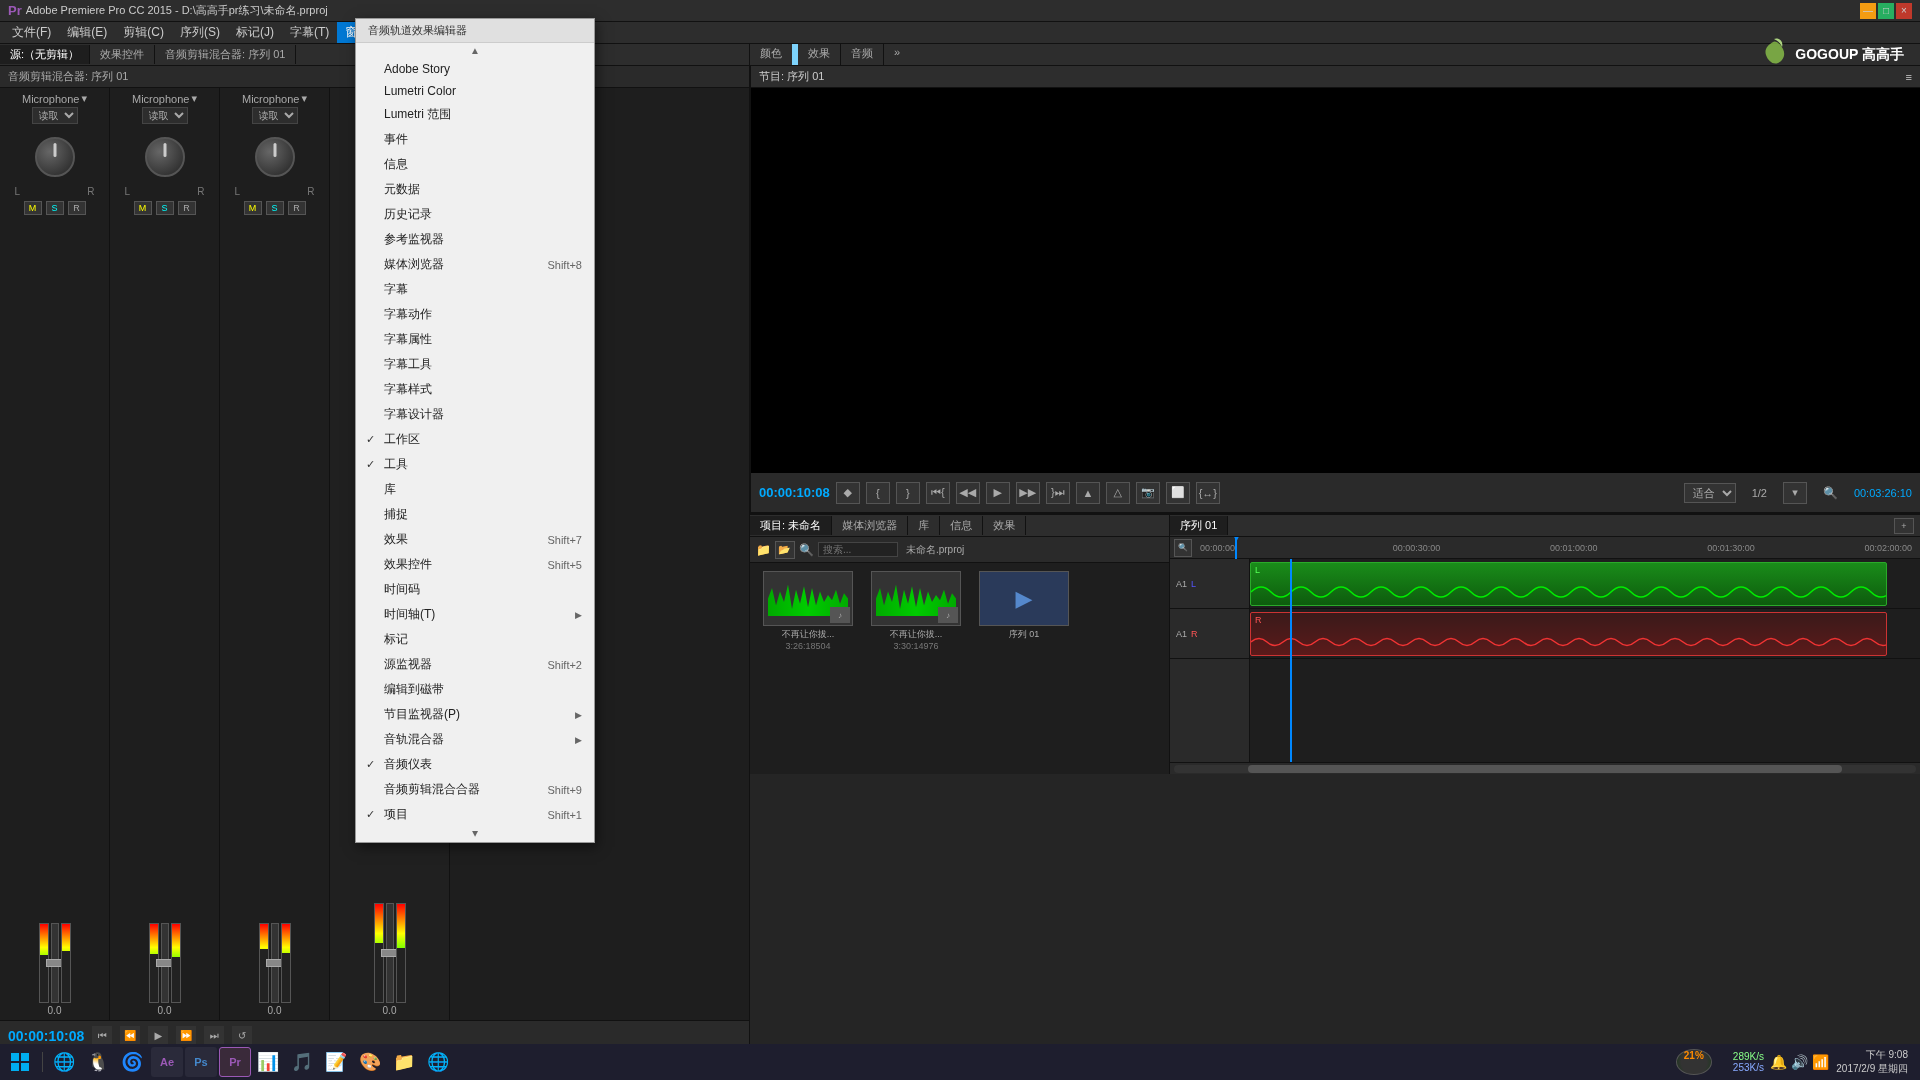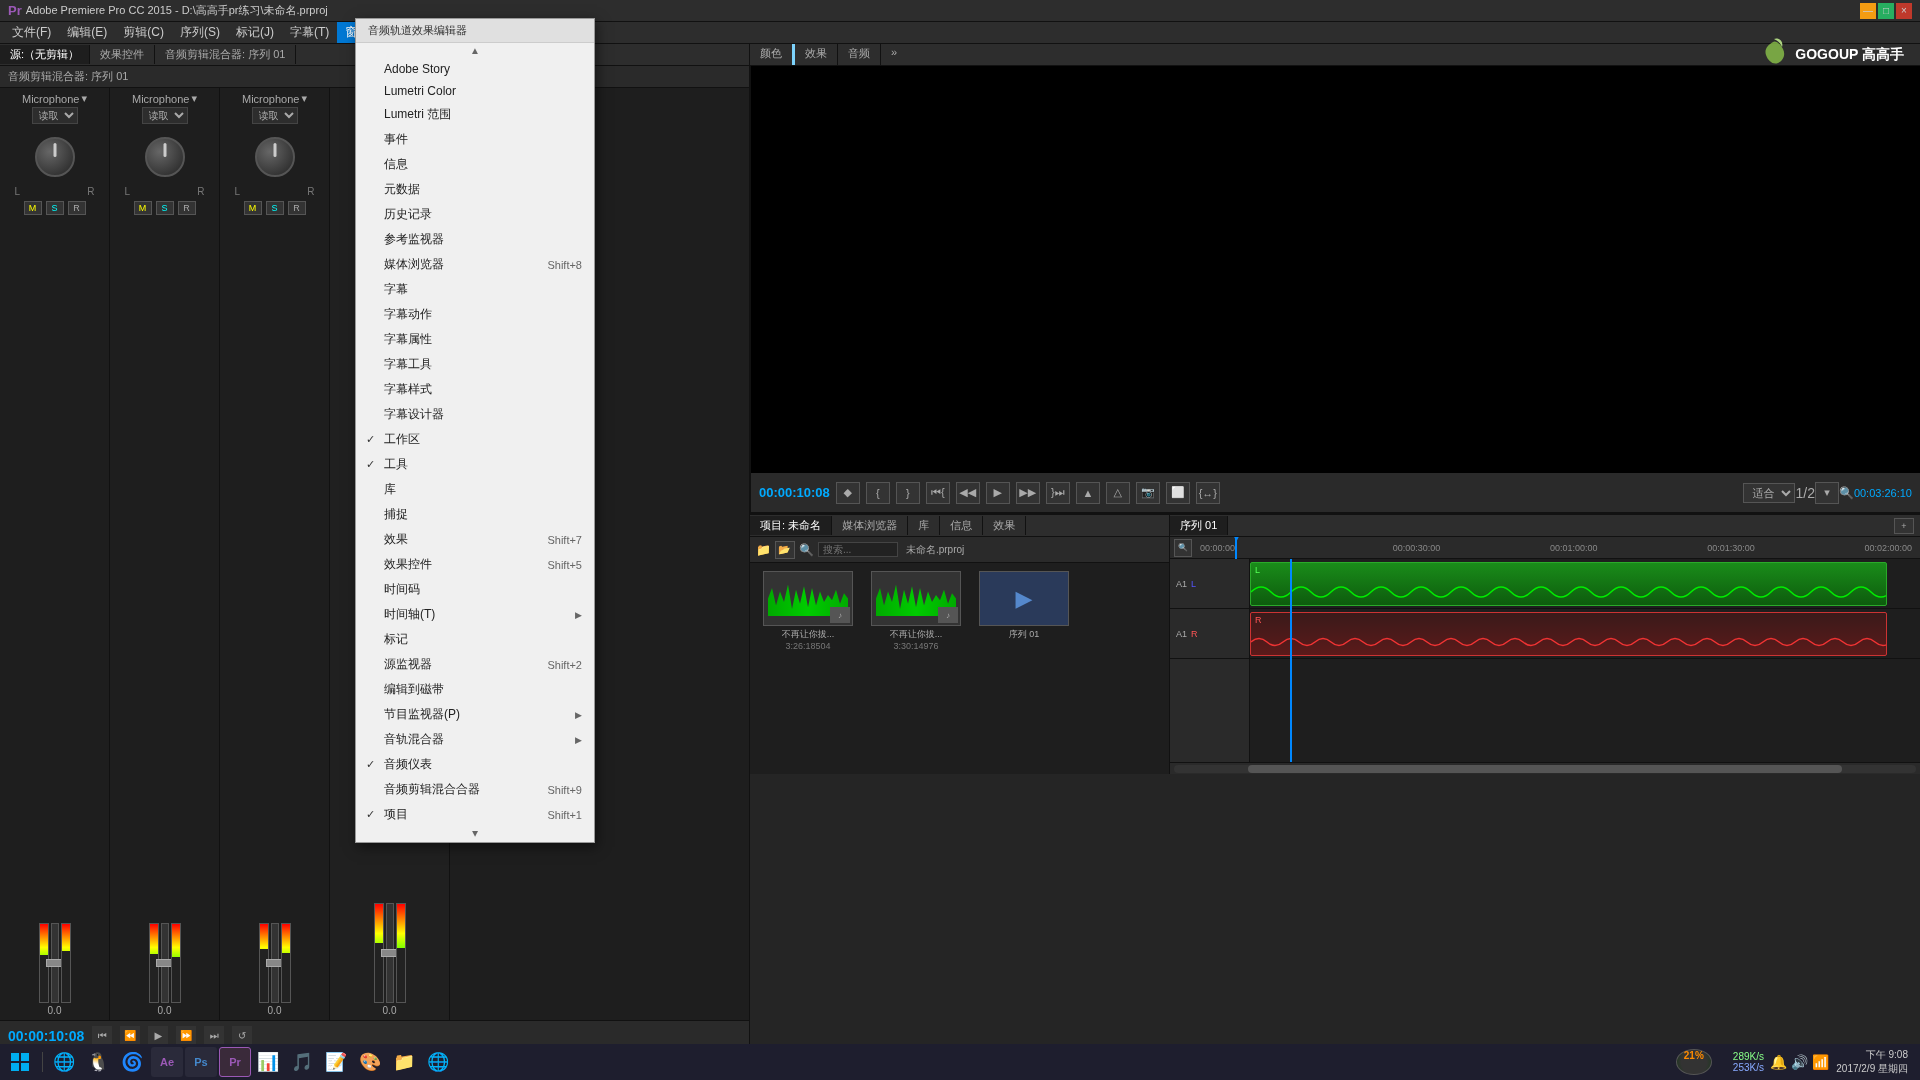--- a/index.html
+++ b/index.html
@@ -874,59 +874,63 @@
       <button class="transport-btn">⏭</button>
       <button class="transport-btn">↺</button>
     </div>
   </div>
 
   <div id="right-panel">
 
     <div id="monitor-area" style="height:470px;display:flex;flex-direction:column;border-bottom:1px solid #111;">
 
       <div style="display:flex;height:22px;background:#2d2d2d;border-bottom:1px solid #111;">
-        <div style="padding:2px 10px;color:#aaa;font-size:11px;border-right:3px solid #7dd3fc;cursor:pointer;">颜色</div>
+        <div style="padding:2px 10px;color:#aaa;font-size:11px;border-right:6px solid #7dd3fc;cursor:pointer;">颜色</div>
         <div style="padding:2px 10px;color:#aaa;font-size:11px;border-right:1px solid #111;cursor:pointer;">效果</div>
         <div style="padding:2px 10px;color:#aaa;font-size:11px;border-right:1px solid #111;cursor:pointer;">音频</div>
         <div style="padding:2px 10px;color:#aaa;font-size:11px;cursor:pointer;">»</div>
 
         <div style="margin-left:auto;display:flex;align-items:center;padding-right:16px;">
           <svg width="35" height="35" viewBox="0 0 35 35">
             <path d="M17 5 C12 8, 8 12, 10 18 C12 24, 17 28, 22 26 C27 24, 30 18, 27 12 C24 6, 19 3, 17 5Z" fill="#8bc34a" opacity="0.8"></path>
             <path d="M18 2 C22 0, 28 4, 26 10 C24 5, 20 3, 18 2Z" fill="#aed581"></path>
           </svg>
           <span style="color:#fff;font-size:14px;font-weight:bold;margin-left:4px;">GOGOUP 高高手</span>
         </div>
       </div>
 
       <div style="display:flex;flex:1;">
 
         <div id="program-panel" style="flex:1;background:#1a1a1a;display:flex;flex-direction:column;">
+          <div id="program-header" style="height:22px;background:#2d2d2d;display:flex;align-items:center;justify-content:space-between;padding:0 8px;border-bottom:1px solid #111;font-size:11px;">
+            <span>节目: 序列 01</span>
+            <span style="cursor:pointer;">≡</span>
+          </div>
           <div id="program-screen" style="flex:1;background:#000;"></div>
 
           <div id="timeline-controls">
             <span class="time-display">00:00:10:08</span>
             <button class="tc-btn">◆</button>
             <button class="tc-btn">{</button>
             <button class="tc-btn">}</button>
             <button class="tc-btn">⏮{</button>
             <button class="tc-btn">◀◀</button>
             <button class="tc-btn">▶</button>
             <button class="tc-btn">▶▶</button>
             <button class="tc-btn">}⏭</button>
             <button class="tc-btn">▲</button>
             <button class="tc-btn">△</button>
             <button class="tc-btn">📷</button>
             <button class="tc-btn">⬜</button>
             <button class="tc-btn">{↔}</button>
-            <div style="margin-left:auto;display:flex;align-items:center;gap:0;">
+            <div style="margin-left:auto;display:flex;align-items:center;gap:16px;">
               <select class="fit-select">
                 <option>适合</option>
               </select>
-              <span style="font-size:14px;color:#aaa;">1/2</span>
+              <span style="font-size:11px;color:#aaa;">1/2</span>
               <button class="tc-btn">▾</button>
               <span style="cursor:pointer;">🔍</span>
               <span style="color:#00aaff;font-size:11px;">00:03:26:10</span>
             </div>
           </div>
         </div>
       </div>
     </div>
 
     <div id="bottom-panels">

